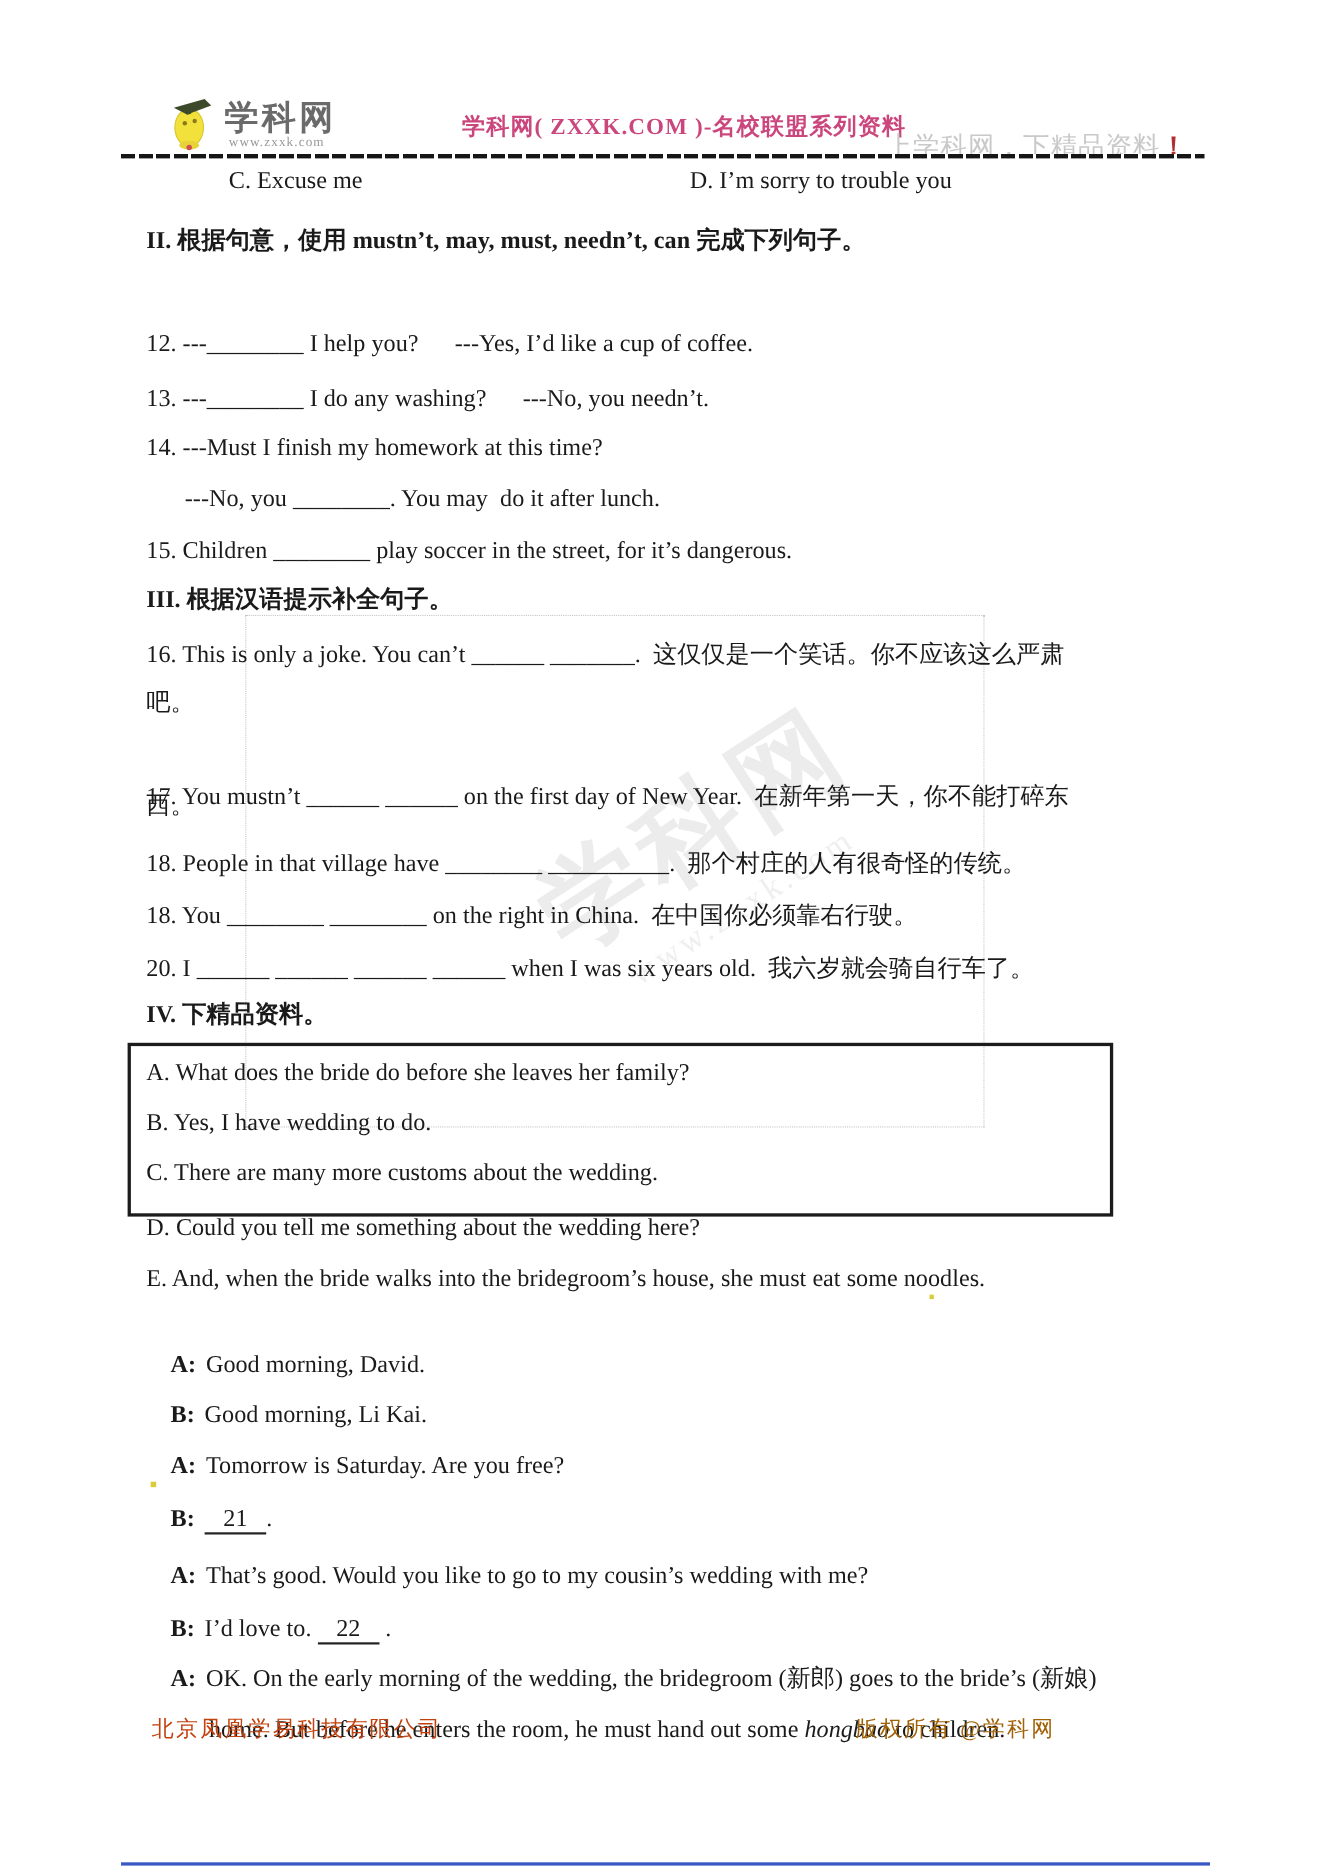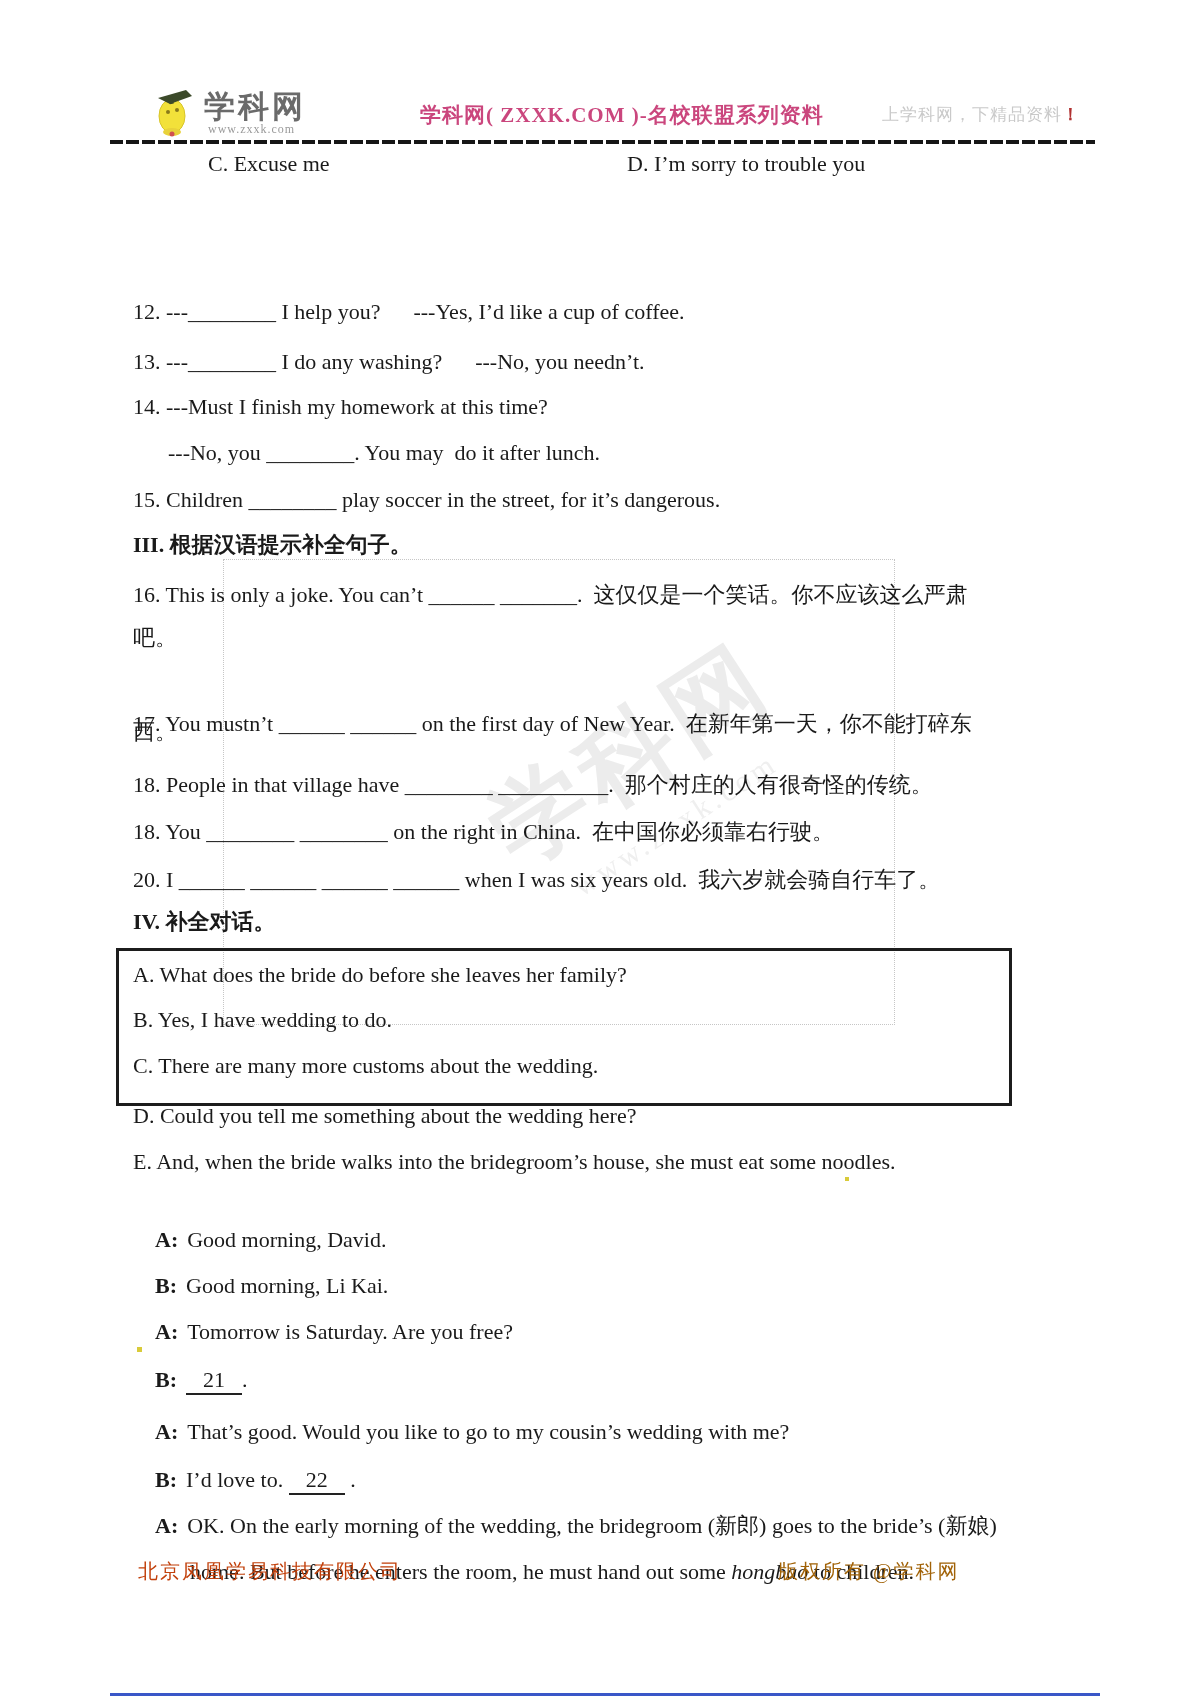--- a/index.html
+++ b/index.html
@@ -4,21 +4,21 @@
 <style>
   html,body{margin:0;padding:0;background:#ffffff;}
   .page{position:relative;width:1200px;height:1698px;background:#fff;overflow:hidden;
         font-family:"Liberation Serif","DejaVu Serif",serif;color:#1a1a1a;}
   
   .logo-wrap{position:absolute;left:152px;top:80px;width:190px;height:62px;z-index:3;}
   .logo-fig{position:absolute;left:0;top:2px;width:46px;height:58px;}
   .logo-brand{position:absolute;left:52px;top:6px;font-size:31px;font-weight:bold;color:#6a6a6a;letter-spacing:3px;}
   .logo-url{position:absolute;left:56px;top:42px;font-size:12px;color:#9a9a9a;letter-spacing:1px;}
   .center-mark{position:absolute;left:420px;top:101px;font-size:21px;font-weight:bold;letter-spacing:1px;z-index:3;opacity:.8;}
-  .right-slogan{position:absolute;right:120px;top:103px;font-size:17px;letter-spacing:1px;z-index:3;}
+  .right-slogan{position:absolute;right:120px;top:117px;font-size:24px;letter-spacing:1px;z-index:3;}
   .right-slogan .bang{font-weight:bold;}
   .rule{position:absolute;left:110px;right:105px;top:140px;height:4px;z-index:3;
         background:repeating-linear-gradient(90deg,#161616 0 13px,#ffffff 13px 16px);}
   
   .line{position:absolute;left:133px;height:32px;line-height:32px;font-size:22px;white-space:pre;z-index:2;}
   .indent{left:168px;}
   .bold{font-weight:bold;}
   .spk{font-weight:bold;margin-right:9px;}
   .blank{display:inline-block;border-bottom:2px solid #222;padding:0 17px;line-height:26px;}
   .hb{font-style:italic;}
@@ -66,36 +66,37 @@
   </div>
   <div class="center-mark" style="color:#be185d;">学科网( ZXXK.COM )-名校联盟系列资料</div>
   <div class="right-slogan" style="color:#c9c9c9;">
     <span>上学科网，下精品资料</span><span class="bang" style="color:#b03030;">！</span>
   </div>
   <div class="rule"></div>
 
   <div class="line" style="top:148px;left:208px;">C. Excuse me</div>
   <div class="line" style="top:148px;left:627px;">D. I’m sorry to trouble you</div>
 
+  <div class="line bold" style="top:202px;">II. 根据句意，使用 mustn’t, may, must, needn’t, can 完成下列句子。</div>
   <div class="line" style="top:296px;">12. ---________ I help you?      ---Yes, I’d like a cup of coffee.</div>
   <div class="line" style="top:346px;">13. ---________ I do any washing?      ---No, you needn’t.</div>
   <div class="line" style="top:391px;">14. ---Must I finish my homework at this time?</div>
   <div class="line indent" style="top:437px;">---No, you ________. You may  do it after lunch.</div>
   <div class="line" style="top:484px;">15. Children ________ play soccer in the street, for it’s dangerous.</div>
 
   <div class="line bold" style="top:529px;">III. 根据汉语提示补全句子。</div>
   <div class="line" style="top:579px;">16. This is only a joke. You can’t ______ _______.  这仅仅是一个笑话。你不应该这么严肃</div>
   <div class="line" style="top:622px;">吧。</div>
   <div class="line" style="top:708px;">17. You mustn’t ______ ______ on the first day of New Year.  在新年第一天，你不能打碎东</div>
   <div class="line" style="top:716px;">西。</div>
   <div class="line" style="top:769px;">18. People in that village have ________ __________.  那个村庄的人有很奇怪的传统。</div>
   <div class="line" style="top:816px;">18. You ________ ________ on the right in China.  在中国你必须靠右行驶。</div>
   <div class="line" style="top:864px;">20. I ______ ______ ______ ______ when I was six years old.  我六岁就会骑自行车了。</div>
 
-  <div class="line bold" style="top:906px;">IV. 补全对话。</div>
+  <div class="line bold" style="top:906px;">IV. 下精品资料。</div>
 
   <div class="answer-box"></div>
   <div class="line" style="top:959px;">A. What does the bride do before she leaves her family?</div>
   <div class="line" style="top:1004px;">B. Yes, I have wedding to do.</div>
   <div class="line" style="top:1050px;">C. There are many more customs about the wedding.</div>
   <div class="line" style="top:1100px;">D. Could you tell me something about the wedding here?</div>
   <div class="line" style="top:1146px;">E. And, when the bride walks into the bridegroom’s house, she must eat some noodles.</div>
 
   <div class="line" style="top:1192px;">
     <b class="spk">A:</b><span>Good morning, David.</span>

